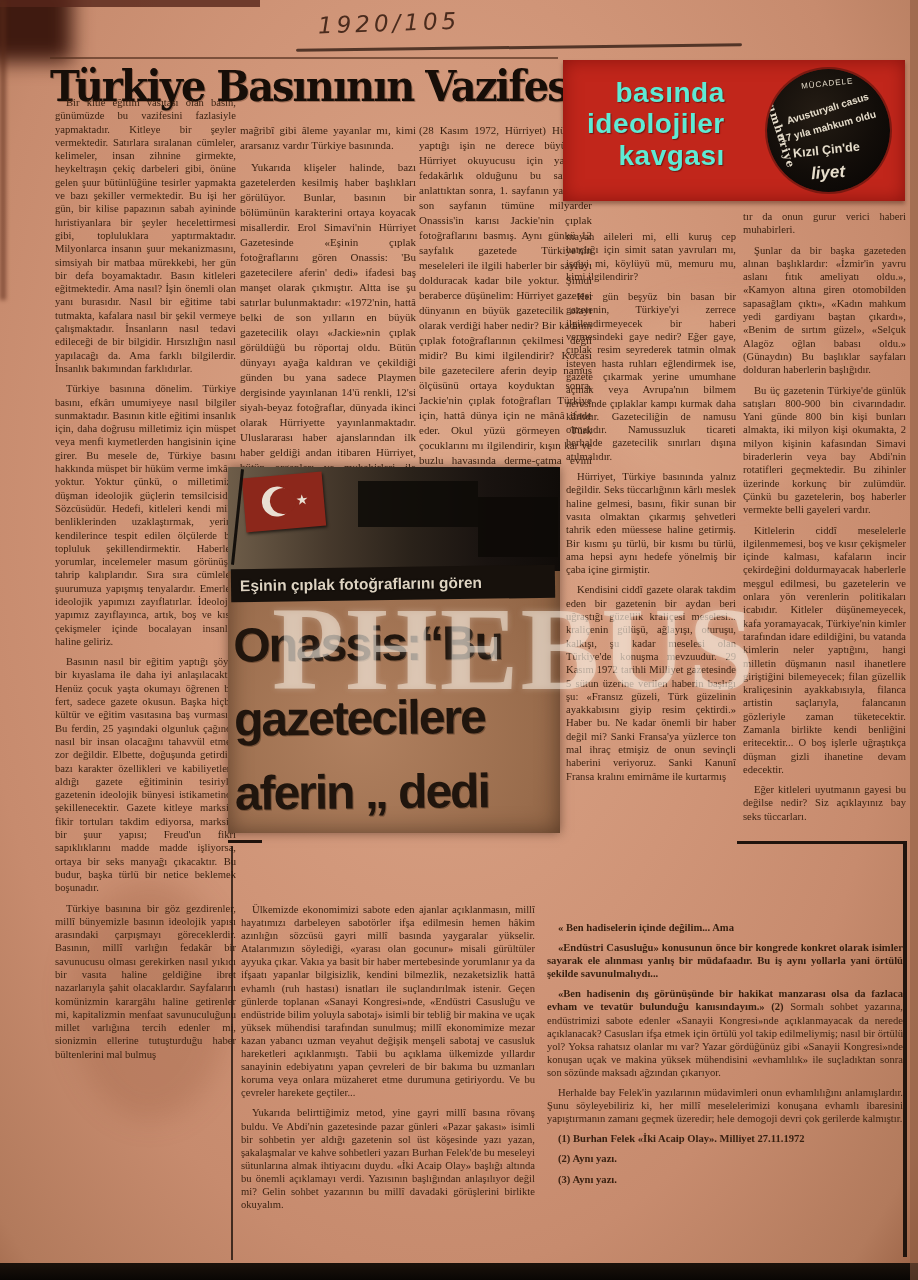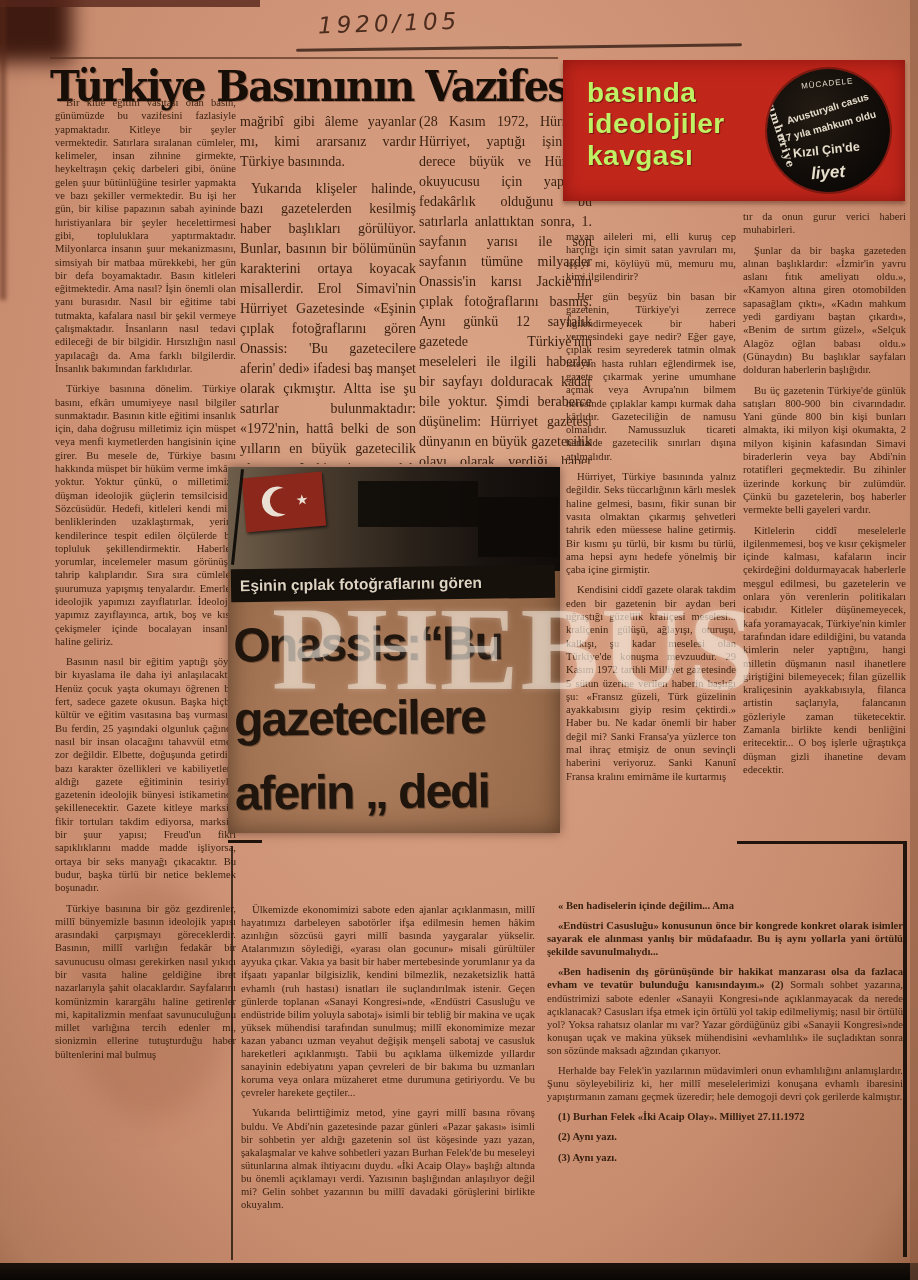--- a/index.html
+++ b/index.html
@@ -12,30 +12,30 @@
     font-size:23px;letter-spacing:4px;color:#4a2b1d;transform:rotate(-2deg);}
   .note-line{position:absolute;left:296px;top:46px;width:446px;height:3px;background:#3c241a;
     transform:rotate(-0.7deg);border-radius:2px;opacity:.85;}
   .h-rule{position:absolute;left:50px;top:57px;width:508px;height:2px;background:#502d1c;opacity:.65;}
   .headline{position:absolute;left:50px;top:60px;width:512px;font-family:"DejaVu Serif",serif;
     font-weight:bold;font-size:40px;letter-spacing:-2px;color:#170e08;white-space:nowrap;
     transform:scaleY(1.08);transform-origin:left top;text-shadow:1px 1px 0 rgba(60,30,15,.35);}
   .redbox{position:absolute;left:563px;top:60px;width:342px;height:141px;background:#c1261b;
     box-shadow:inset 0 0 18px rgba(80,0,0,.5), 0 3px 4px rgba(60,20,10,.4);z-index:5;}
   .badge-title{position:absolute;left:24px;top:17px;font-family:"Liberation Sans",sans-serif;
-    font-weight:bold;font-size:28px;line-height:1.12;color:#bef264;letter-spacing:.5px;
-    text-shadow:1px 1px 1px rgba(70,10,5,.6);}
+    font-weight:bold;font-size:28px;line-height:1.12;color:#5eead4;letter-spacing:.5px;
+    text-shadow:1px 1px 1px rgba(70,10,5,.6);text-align:right;}
   .stamp{position:absolute;right:15px;top:9px;width:123px;height:123px;border-radius:50%;
     background:radial-gradient(circle at 40% 35%, #241c14 0%, #120d09 55%, #060403 100%);
     overflow:hidden;box-shadow:0 0 0 2px rgba(30,10,5,.4);}
   .stamp span{position:absolute;color:#e6ddcb;font-family:"Liberation Sans",sans-serif;white-space:nowrap;}
   .col{position:absolute;text-align:justify;color:#371f0f;overflow:hidden;}
   .col p{margin:0 0 7px;text-indent:11px;}
   .c1{font-size:10.6px;line-height:13.3px;}
-  .c2{font-size:14px;line-height:20px;}
+  .c2{font-size:11px;line-height:15px;margin-top:11px;}
   .clip{position:absolute;left:228px;top:467px;width:332px;height:366px;z-index:10;
     background:radial-gradient(circle at 40% 72%, #b0805f 0%, #996c4c 55%, #815636 95%);
     box-shadow:0 0 10px rgba(40,20,10,.5), inset 0 0 22px rgba(40,22,12,.55);}
   .clip-photo{position:absolute;left:0;top:0;width:100%;height:104px;
     background:linear-gradient(90deg,#6e5d49 0%,#46392c 30%,#2a221a 55%,#191310 78%,#100c09 100%);}
   .photo-block{position:absolute;background:#0d0a07;}
   .flag{position:absolute;left:16px;top:8px;width:80px;height:54px;background:#8c271b;
     transform:rotate(-5deg);box-shadow:1px 2px 3px rgba(0,0,0,.6);}
   .crescent{position:absolute;left:18px;top:11px;width:30px;height:30px;border-radius:50%;background:#e9dfd2;}
   .crescent::after{content:"";position:absolute;left:8px;top:2px;width:26px;height:26px;border-radius:50%;background:#8c271b;}
@@ -108,20 +108,21 @@
     <p style="text-indent:0;">mayan aileleri mi, elli kuruş cep harçlığı için simit satan yavruları mı, işçiyi mi, köylüyü mü, memuru mu, kimi ilgilendirir?</p>
     <p>Her gün beşyüz bin basan bir gazetenin, Türkiye'yi zerrece ilgilendirmeyecek bir haberi vermesindeki gaye nedir? Eğer gaye, çıplak resim seyrederek tatmin olmak isteyen hasta ruhları eğlendirmek ise, gazete çıkarmak yerine umumhane açmak veya Avrupa'nın bilmem neresinde çıplaklar kampı kurmak daha kârlıdır. Gazeteciliğin de namusu olmalıdır. Namussuzluk ticareti herhalde gazetecilik sınırları dışına atılmalıdır.</p>
     <p>Hürriyet, Türkiye basınında yalnız değildir. Seks tüccarlığının kârlı meslek haline gelmesi, basını, fikir sunan bir vasıta olmaktan çıkarmış şehvetleri tahrik eden müessese haline getirmiş. Bir kısmı şu türlü, bir kısmı bu türlü, ama hepsi aynı hedefe yönelmiş bir çaba içine girmiştir.</p>
     <p>Kendisini ciddî gazete olarak takdim eden bir gazetenin bir aydan beri uğraştığı güzellik kraliçesi meselesi... kraliçenin gülüşü, ağlayışı, oturuşu, kalkışı, şu kadar meselesi olan Türkiye'de konuşma mevzuudur. 29 Kasım 1972 tarihli Milliyet gazetesinde 5 sütun üzerine verilen haberin başlığı şu: «Fransız güzeli, Türk güzelinin ayakkabısını giyip resim çektirdi.» Haber bu. Ne kadar önemli bir haber değil mi? Sanki Fransa'ya yüzlerce ton mal ihraç etmişiz de onun sevinçli haberini veriyoruz. Sanki Kanunî Fransa kralını emirnâme ile kurtarmış</p>
   </div>
   <div class="col c1" style="left:743px;top:210px;width:163px;height:636px;">
     <p style="text-indent:0;">tır da onun gurur verici haberi muhabirleri.</p>
     <p>Şunlar da bir başka gazeteden alınan başlıklardır: «İzmir'in yavru aslanı fıtık ameliyatı oldu.», «Kamyon altına giren otomobilden sapasağlam çıktı», «Kadın mahkum yedi gardiyanı baştan çıkardı», «Benim de sırtım güzel», «Selçuk Alagöz oğlan babası oldu.» (Günaydın) Bu başlıklar sayfaları dolduran haberlerin başlığıdır.</p>
     <p>Bu üç gazetenin Türkiye'de günlük satışları 800-900 bin civarındadır. Yani günde 800 bin kişi bunları almakta, iki milyon kişi okumakta, 2 milyon kişinin kafasından Simavi biraderlerin veya bay Abdi'nin rotatifleri geçmektedir. Bu zihinler üzerinde korkunç bir zulümdür. Çünkü bu gazetelerin, boş haberler vermekte belli gayeleri vardır.</p>
     <p>Kitlelerin ciddî meselelerle ilgilenmemesi, boş ve kısır çekişmeler içinde kalması, kafaların incir çekirdeğini doldurmayacak haberlerle meşgul edilmesi, bu gazetelerin ve onlara yön verenlerin politikaları icabıdır. Kitleler düşünemeyecek, kafa yoramayacak, Türkiye'nin kimler tarafından idare edildiğini, bu vatanda kimlerin neler yaptığını, hangi milletin düşmanın nasıl ihanetlere giriştiğini bilemeyecek; filan güzellik kraliçesinin ayakkabısıyla, filanca artistin saçlarıyla, falancanın gözleriyle zaman tüketecektir. Zamanla birlikte kendi benliğini eritecektir... O boş işlerle uğraştıkça düşman gizli ihanetine devam edecektir.</p>
+    <p>Eğer kitleleri uyutmanın gayesi bu değilse nedir? Siz açıklayınız bay seks tüccarları.</p>
   </div>
 
   <div class="clip">
     <div class="clip-photo">
       <div class="photo-block" style="left:130px;top:14px;width:120px;height:46px;opacity:.85;"></div>
       <div class="photo-block" style="left:250px;top:30px;width:80px;height:60px;opacity:.9;"></div>
       <div class="flag">
         <div class="crescent"></div>
         <div class="star">★</div>
       </div>
@@ -141,21 +142,21 @@
   <div class="frame" style="left:228px;top:840px;width:34px;height:3px;"></div>
   <div class="frame" style="left:737px;top:841px;width:170px;height:3px;"></div>
   <div class="frame" style="left:903px;top:841px;width:4px;height:416px;"></div>
 
 
   <div class="col c3" style="left:241px;top:903px;width:294px;height:356px;">
     <p>Ülkemizde ekonomimizi sabote eden ajanlar açıklanmasın, millî hayatımızı darbeleyen sabotörler ifşa edilmesin hemen hâkim azınlığın sözcüsü gayri millî basında yaygaralar yükselir. Atalarımızın söylediği, «yarası olan gocunur» misali gürültüler ayyuka çıkar. Vakıa ya basit bir haber mertebesinde yorumlanır ya da ifşaatı yapanlar bilgisizlik, kendini bilmezlik, nezaketsizlik hattâ evhamlı (ruh hastası) isnatları ile suçlandırılmak istenir. Geçen günlerde toplanan «Sanayi Kongresi»nde, «Endüstri Casusluğu ve endüstride bilim yoluyla sabotaj» isimli bir tebliğ bir makina ve uçak yüksek mühendisi tarafından sunulmuş; millî ekonomimize mezar kazan yabancı uzman veyahut değişik menşeli sabotaj ve casusluk hareketleri açıklanmıştı. Tabii bu açıklama ülkemizde yıllardır sanayinin edebiyatını yapan çevreleri de bir bakıma bu uzmanları koruma veya onlara müzaheret etme durumuna getiriyordu. Ve bu çevreler harekete geçtiler...</p>
     <p>Yukarıda belirttiğimiz metod, yine gayri millî basına rövanş buldu. Ve Abdi'nin gazetesinde pazar günleri «Pazar şakası» isimli bir sohbetin yer aldığı gazetenin sol üst köşesinde yazı yazan, şakalaşmalar ve kahve sohbetleri yazarı Burhan Felek'de bu meseleyi sütunlarına almak ihtiyacını duydu. «İki Acaip Olay» başlığı altında bu önemli açıklamayı verdi. Yazısının başlığından anlaşılıyor değil mi? Gelin sohbet yazarının bu millî davadaki görüşlerini birlikte okuyalım.</p>
   </div>
 
-  <div class="col c3" style="left:547px;top:899px;width:356px;height:354px;">
+  <div class="col c3" style="left:547px;top:921px;width:356px;height:354px;">
     <p class="q">« Ben hadiselerin içinde değilim... Ama</p>
     <p class="q">«Endüstri Casusluğu» konusunun önce bir kongrede konkret olarak isimler sayarak ele alınması yanlış bir müdafaadır. Bu iş aynı yollarla yani örtülü şekilde savunulmalıydı...</p>
     <p><b class="q">«Ben hadisenin dış görünüşünde bir hakikat manzarası olsa da fazlaca evham ve tevatür bulunduğu kanısındayım.» (2)</b><span> Sormalı sohbet yazarına, endüstrimizi sabote edenler «Sanayii Kongresi»nde açıklanmayacak da nerede açıklanacak? Casusları ifşa etmek için örtülü yol takip edilmeliymiş; nasıl bir örtülü yol? Yoksa rahatsız olanlar mı var? Yazar gördüğünüz gibi «Sanayii Kongresi»nde konuşan uçak ve makina yüksek mühendisini «evhamlılık» ile suçladıktan sonra son sözünde maksadı ağzından çıkarıyor.</span></p>
     <p>Herhalde bay Felek'in yazılarının müdavimleri onun evhamlılığını anlamışlardır. Şunu söyleyebiliriz ki, her millî meselelerimizi konuşana evhamlı ibaresini yapıştırmanın zamanı geçmek üzeredir; hele demogoji devri çok gerilerde kalmıştır.</p>
     <p class="fn">(1) Burhan Felek «İki Acaip Olay». Milliyet 27.11.1972</p>
     <p class="fn">(2) Aynı yazı.</p>
     <p class="fn">(3) Aynı yazı.</p>
   </div>
 
 </div>

